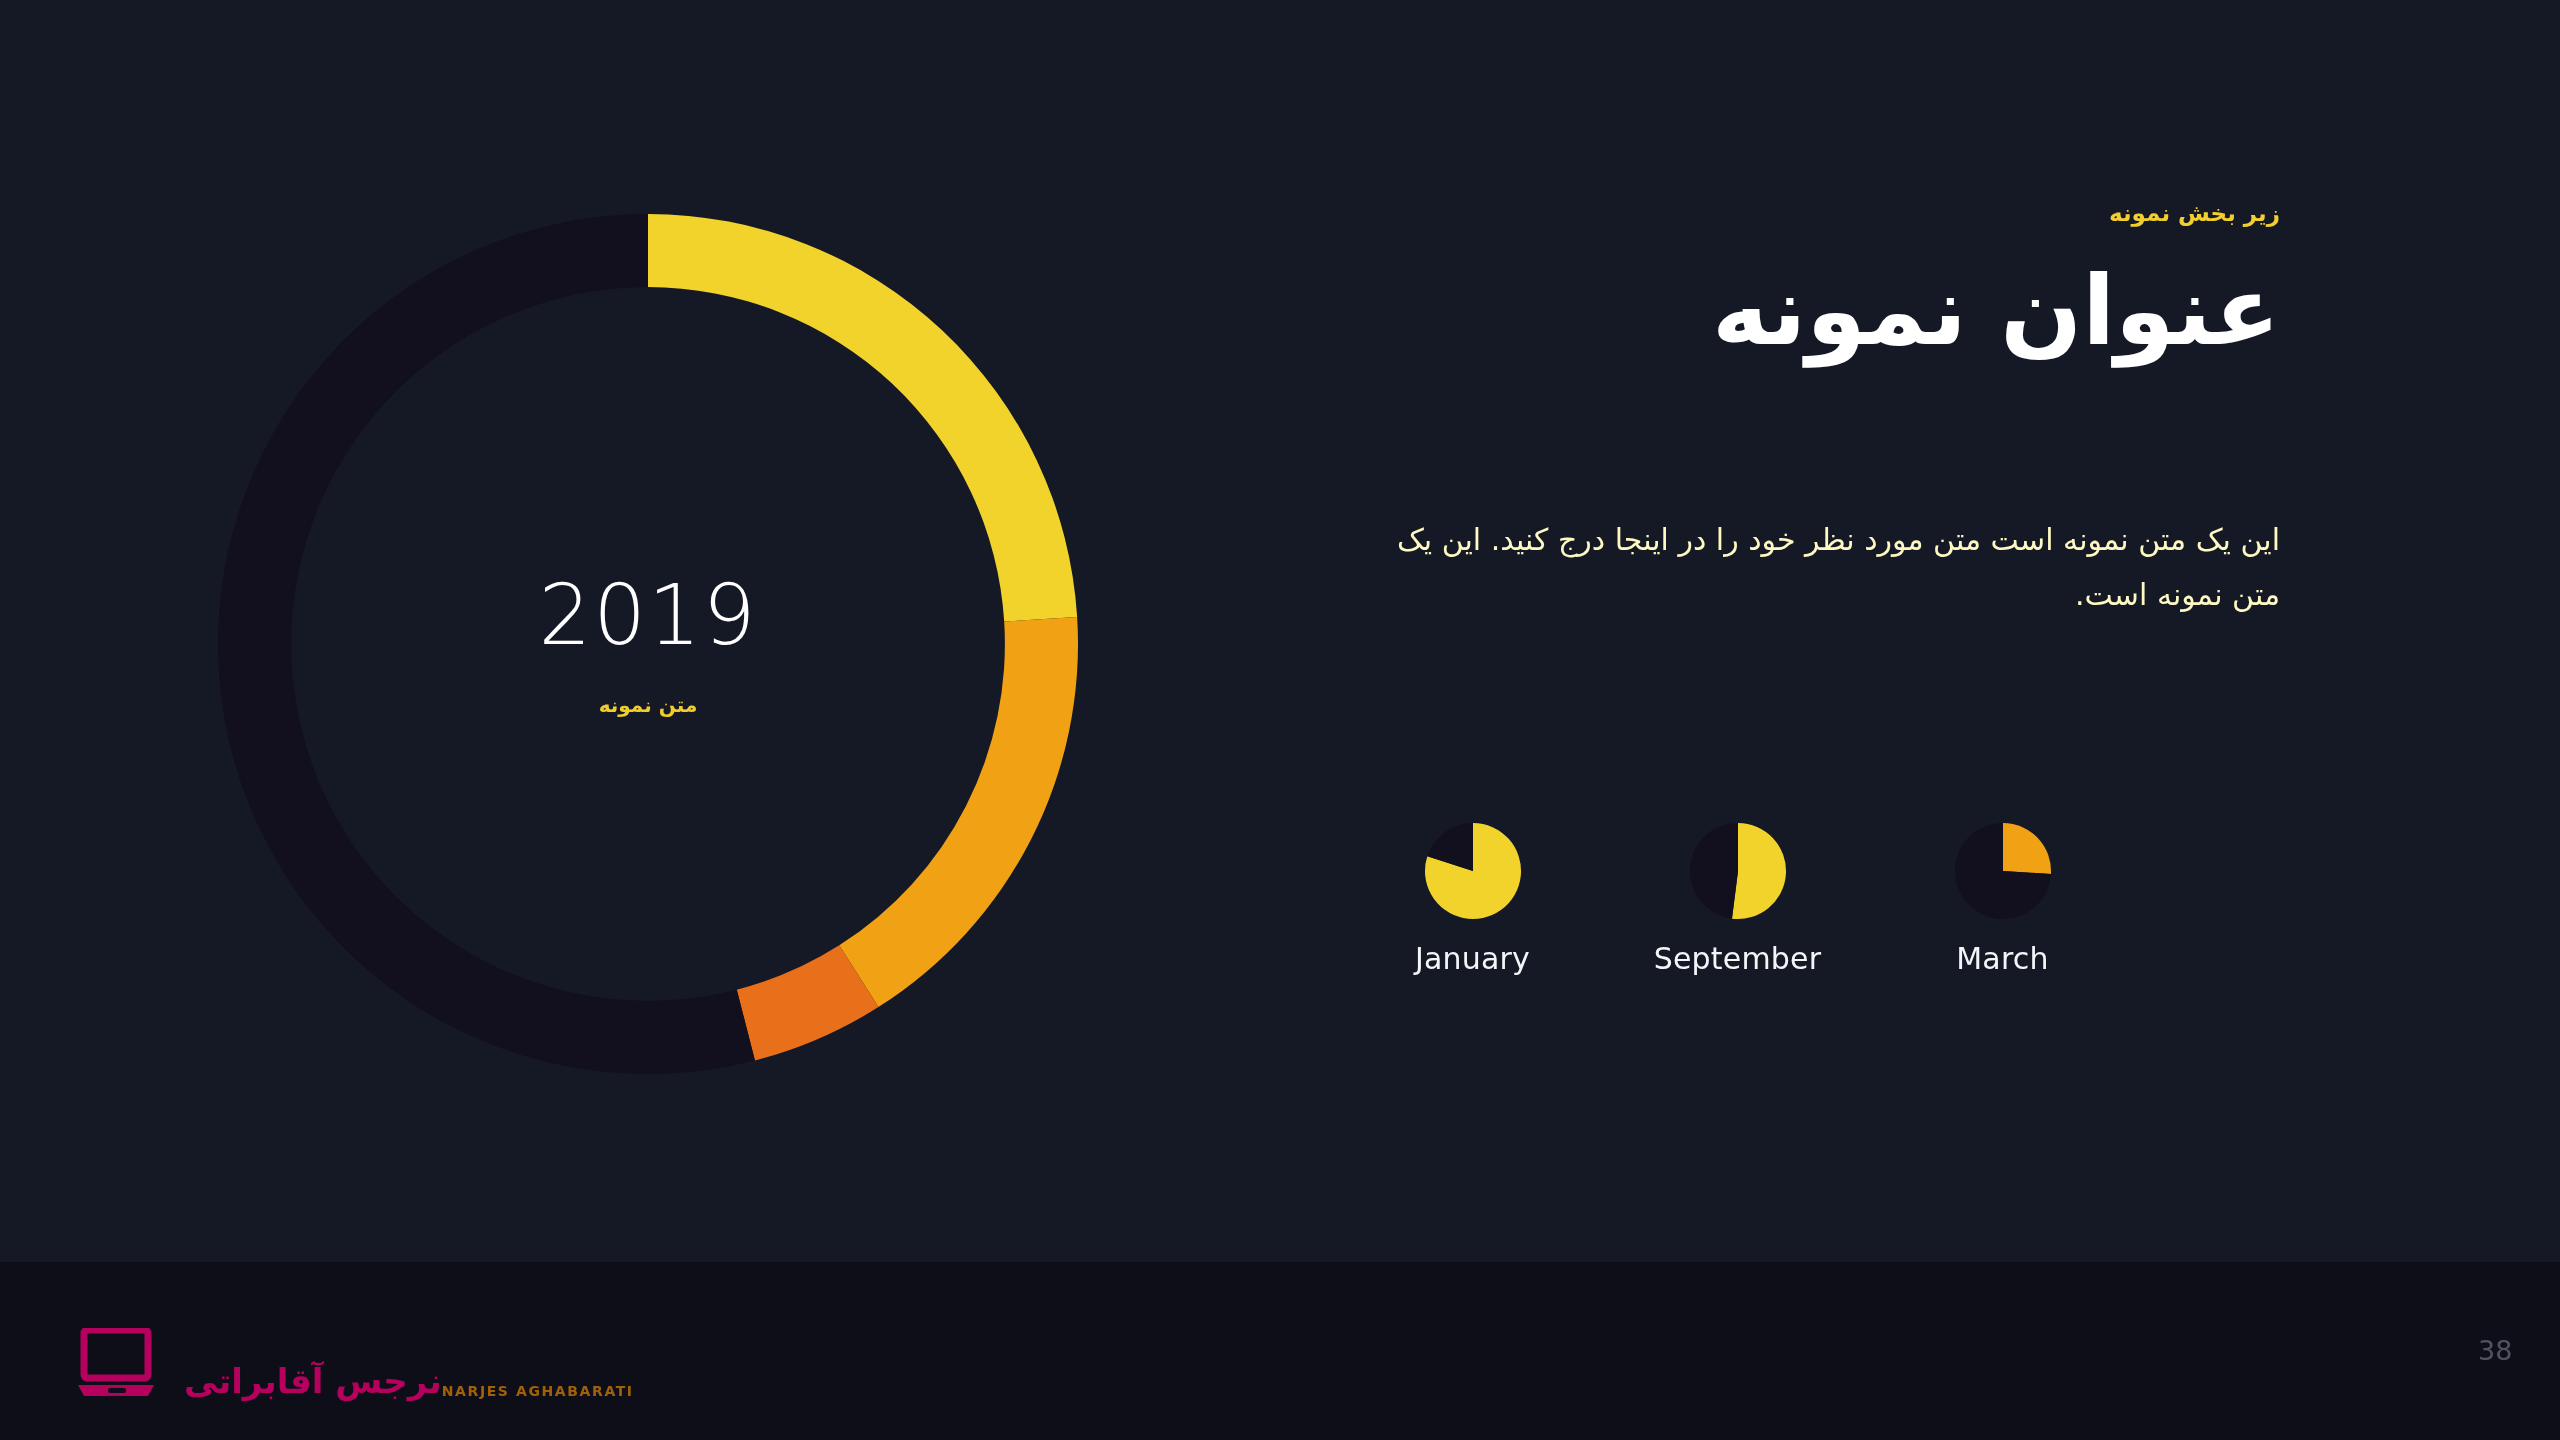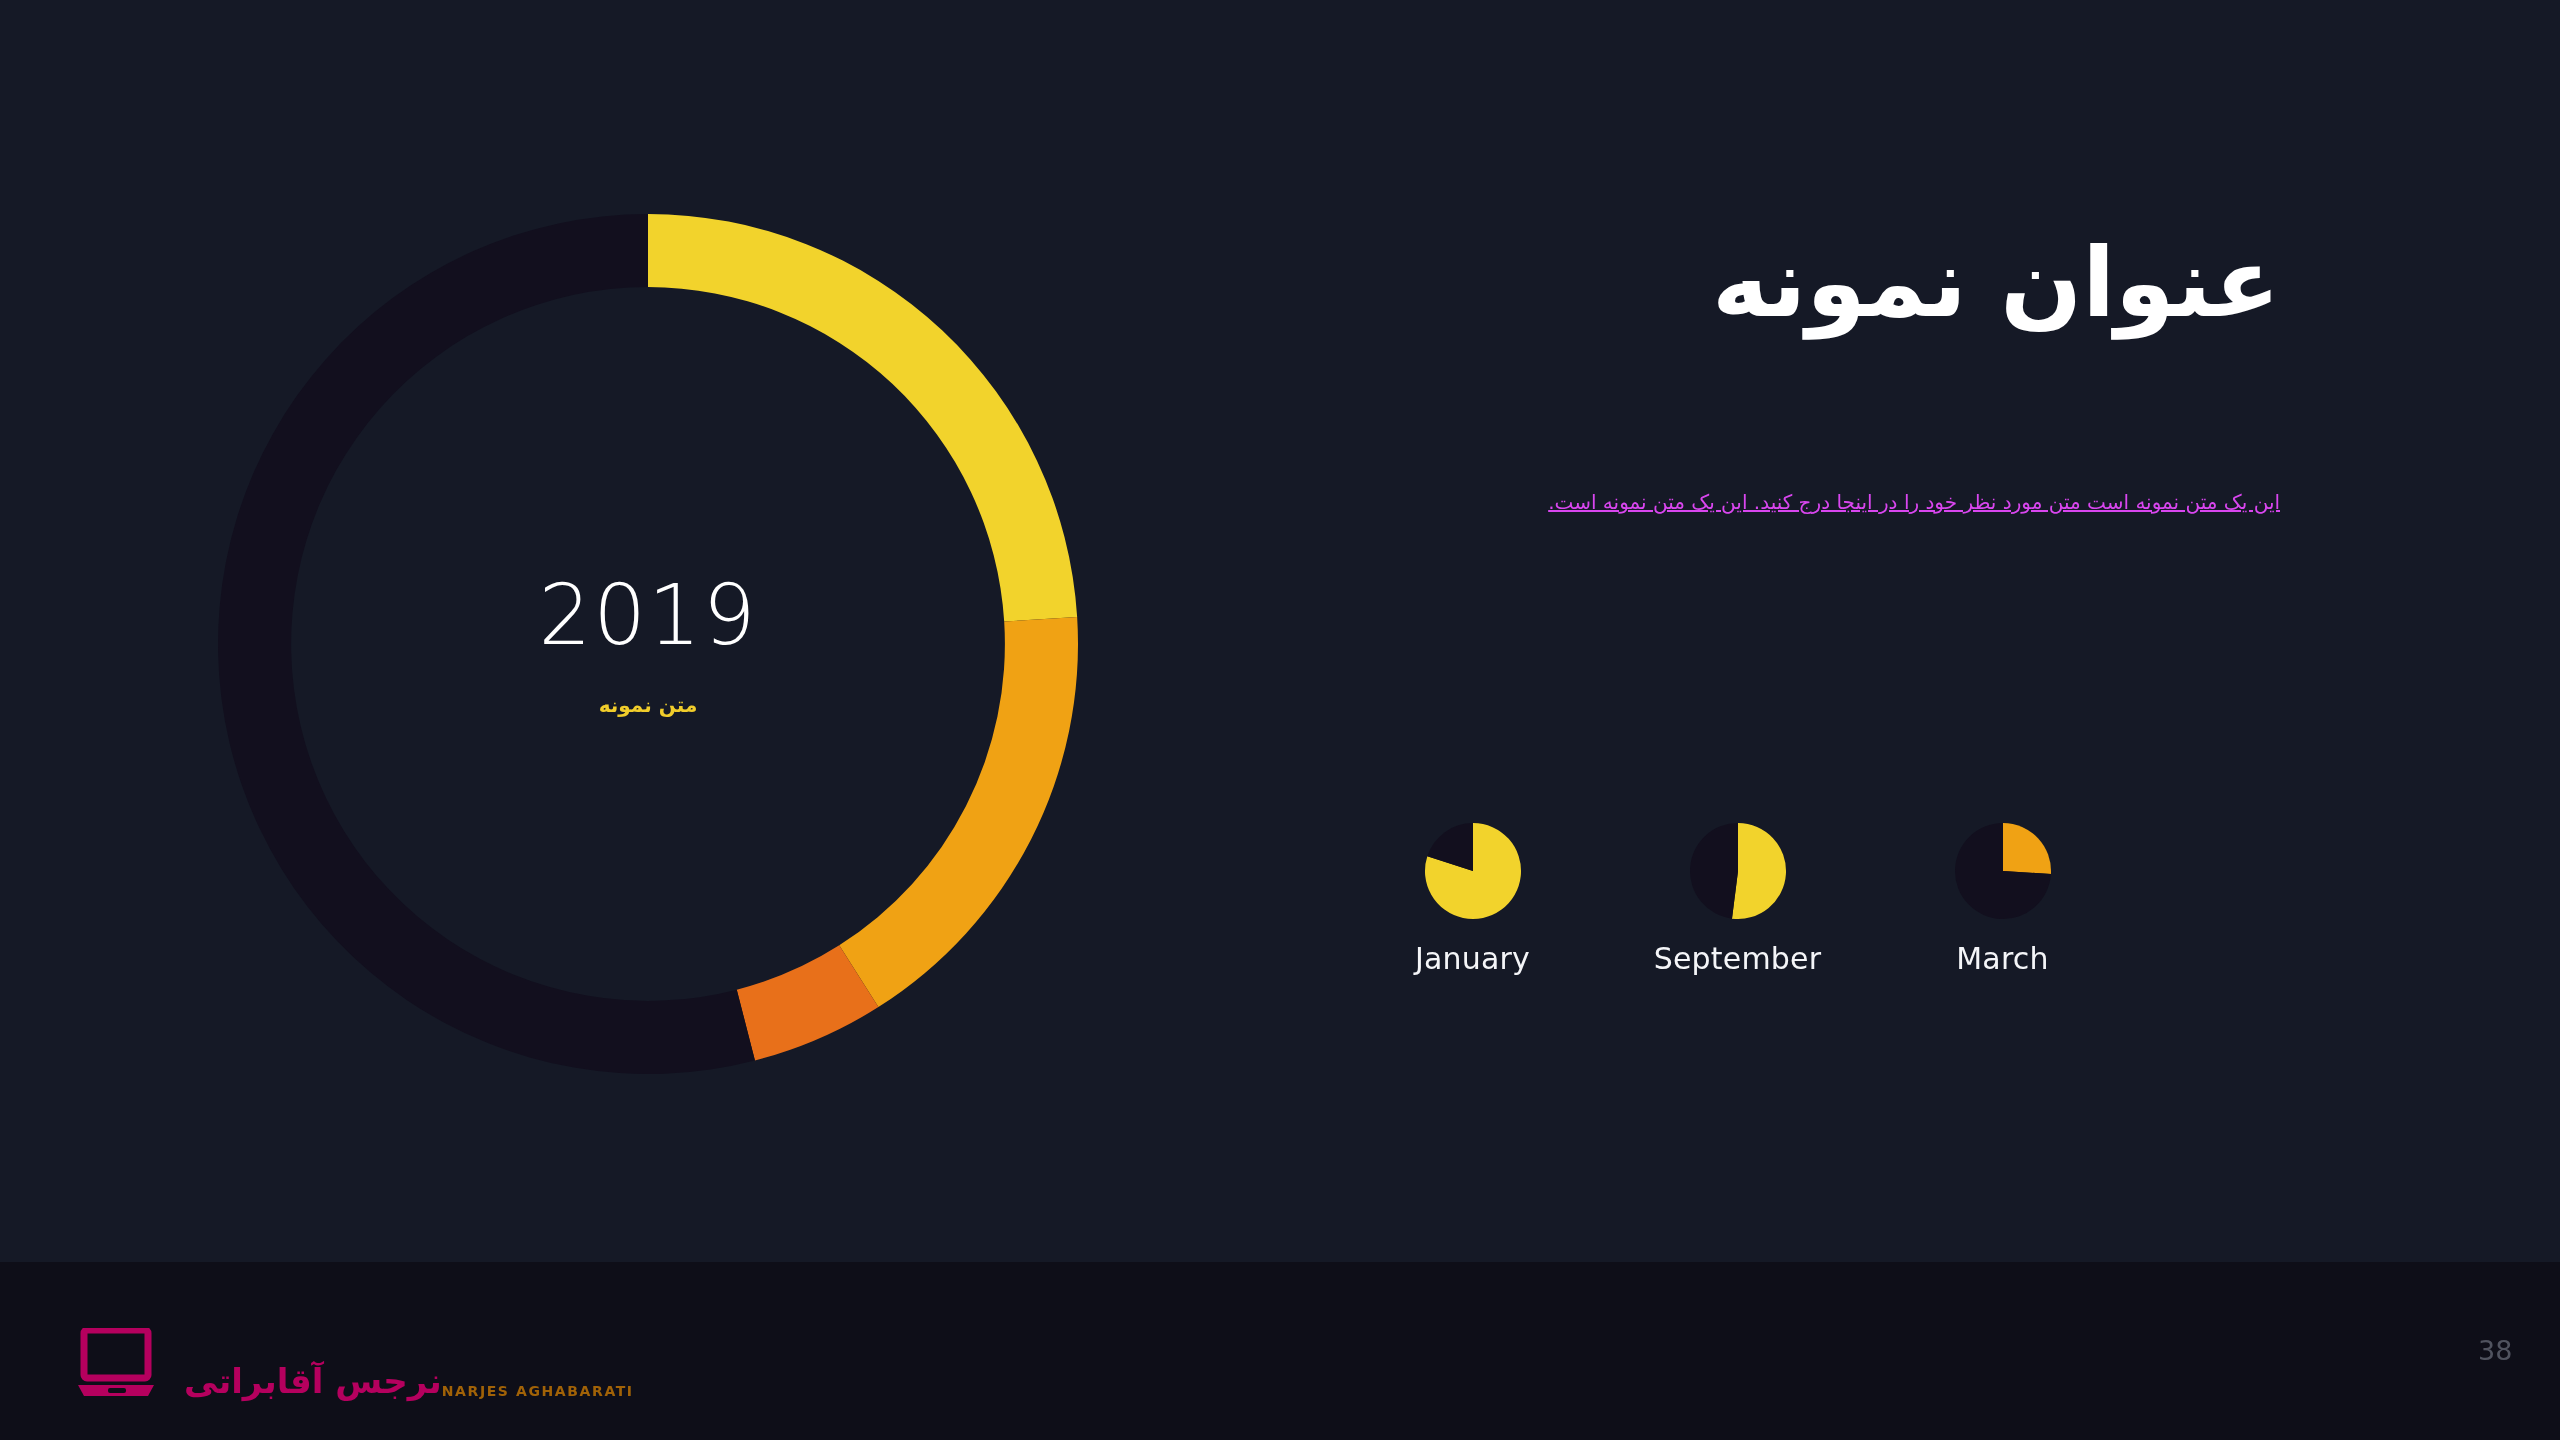--- a/index.html
+++ b/index.html
@@ -68,27 +68,26 @@
   .title{
     margin-top:28px;
     font-size:96px;
     font-weight:bold;
     color:#ffffff;
     line-height:1.15;
     direction:rtl;
   }
   .body-text{
     margin-top:146px;
-    font-size:20px;
+    font-size:30px;
     font-weight:400;
-    color:#d946ef;
+    color:#fef9c3;
     line-height:1.85;
     direction:rtl;
     width:920px;
-    text-decoration:underline;
   }
 
   
   .pies{
     position:absolute;
     left:1340px; top:822px;
     width:1060px;
     display:flex;
     gap:0;
   }
@@ -167,20 +166,21 @@
           <path d="M 536.9366514808876 846.4907592853114 A 430 430 0 1 1 429.99999999999994 0 L 429.99999999999994 73.10000000000002 A 356.9 356.9 0 1 0 518.7574207291367 775.6873302068084 Z" fill="#120f1e"></path>
         </g>
     </svg>
     <div class="donut-center">
       <div class="donut-year">2019</div>
       <div class="donut-sub">متن نمونه</div>
     </div>
   </div>
 
   <div class="right-col">
+    <div class="eyebrow">زیر بخش نمونه</div>
     <h1 class="title">عنوان نمونه</h1>
     <p class="body-text">این یک متن نمونه است متن مورد نظر خود را در اینجا درج کنید. این یک متن نمونه است.</p>
   </div>
 
   <div class="pies" id="pie-row">
       <div class="pie-item">
         <svg class="pie-svg" viewBox="0 0 100 100">
           <g>
             <path d="M 50 50 L 50 1 A 49 49 0 1 1 3.3982307015374786 34.858167275627565 Z" fill="#f2d32c"></path>
             <path d="M 50 50 L 3.3982307015374786 34.858167275627565 A 49 49 0 0 1 49.99999999999999 1 Z" fill="#120f1e"></path>

